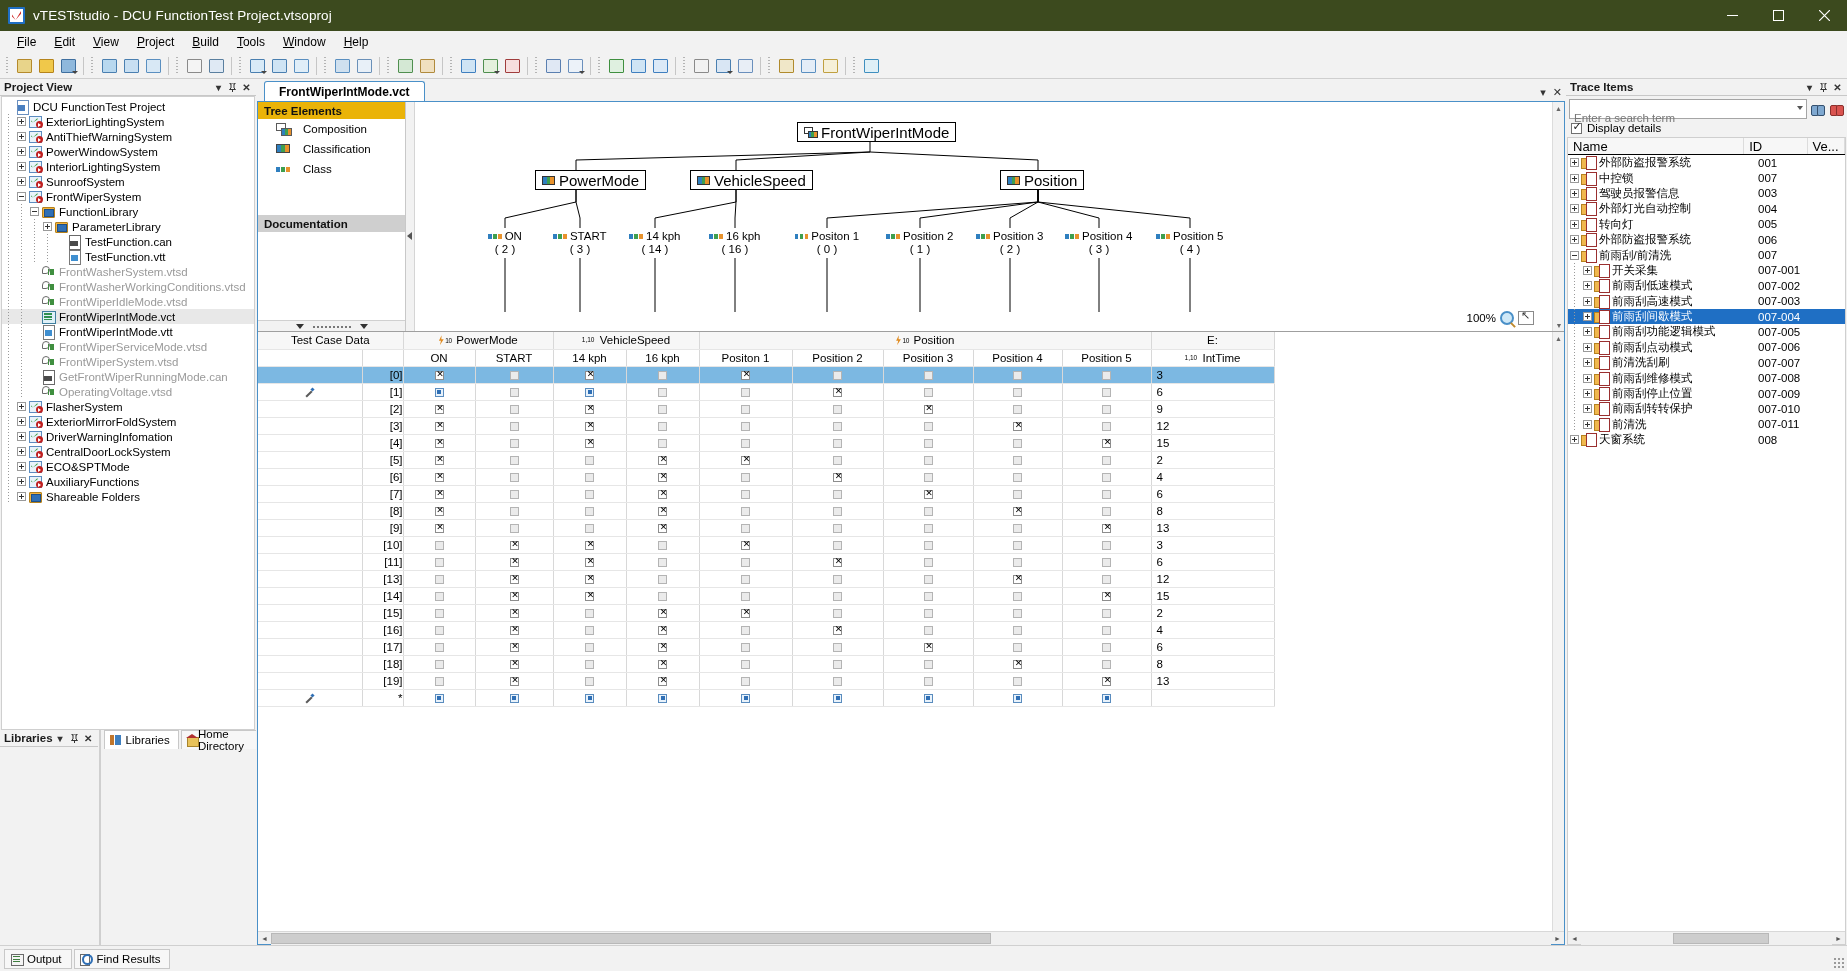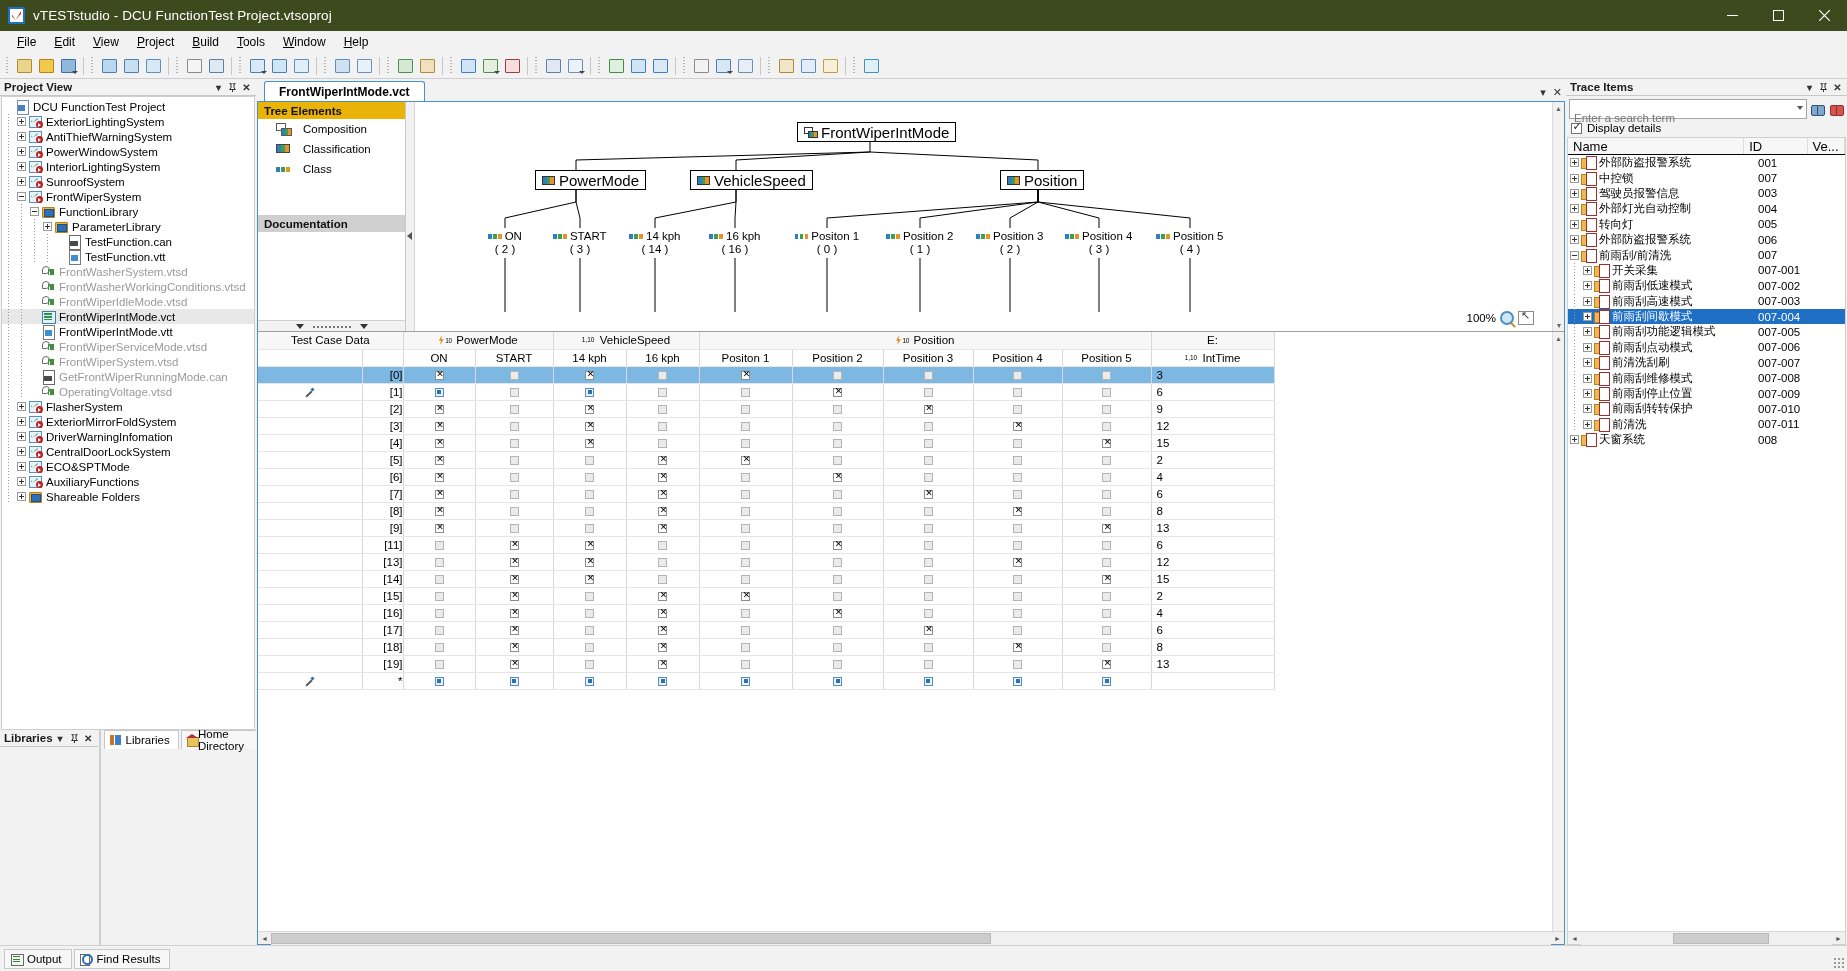--- a/index.html
+++ b/index.html
@@ -1083,20 +1083,34 @@
                     <td class="cb"><span class="chk on"></span></td>
                     <td class="cb"><span class="chk dis"></span></td>
                     <td class="cb"><span class="chk dis"></span></td>
                     <td class="cb"><span class="chk dis"></span></td>
                     <td class="cb"><span class="chk dis"></span></td>
                     <td class="cb"><span class="chk on"></span></td>
                     <td style="padding-left:5px">13</td>
                   </tr>
                   <tr class="">
                     <td class="pencil"></td>
+                    <td class="rowidx">[10]</td>
+                    <td class="cb"><span class="chk dis"></span></td>
+                    <td class="cb"><span class="chk on"></span></td>
+                    <td class="cb"><span class="chk on"></span></td>
+                    <td class="cb"><span class="chk dis"></span></td>
+                    <td class="cb"><span class="chk on"></span></td>
+                    <td class="cb"><span class="chk dis"></span></td>
+                    <td class="cb"><span class="chk dis"></span></td>
+                    <td class="cb"><span class="chk dis"></span></td>
+                    <td class="cb"><span class="chk dis"></span></td>
+                    <td style="padding-left:5px">3</td>
+                  </tr>
+                  <tr class="">
+                    <td class="pencil"></td>
                     <td class="rowidx">[11]</td>
                     <td class="cb"><span class="chk dis"></span></td>
                     <td class="cb"><span class="chk on"></span></td>
                     <td class="cb"><span class="chk on"></span></td>
                     <td class="cb"><span class="chk dis"></span></td>
                     <td class="cb"><span class="chk dis"></span></td>
                     <td class="cb"><span class="chk on"></span></td>
                     <td class="cb"><span class="chk dis"></span></td>
                     <td class="cb"><span class="chk dis"></span></td>
                     <td class="cb"><span class="chk dis"></span></td>

